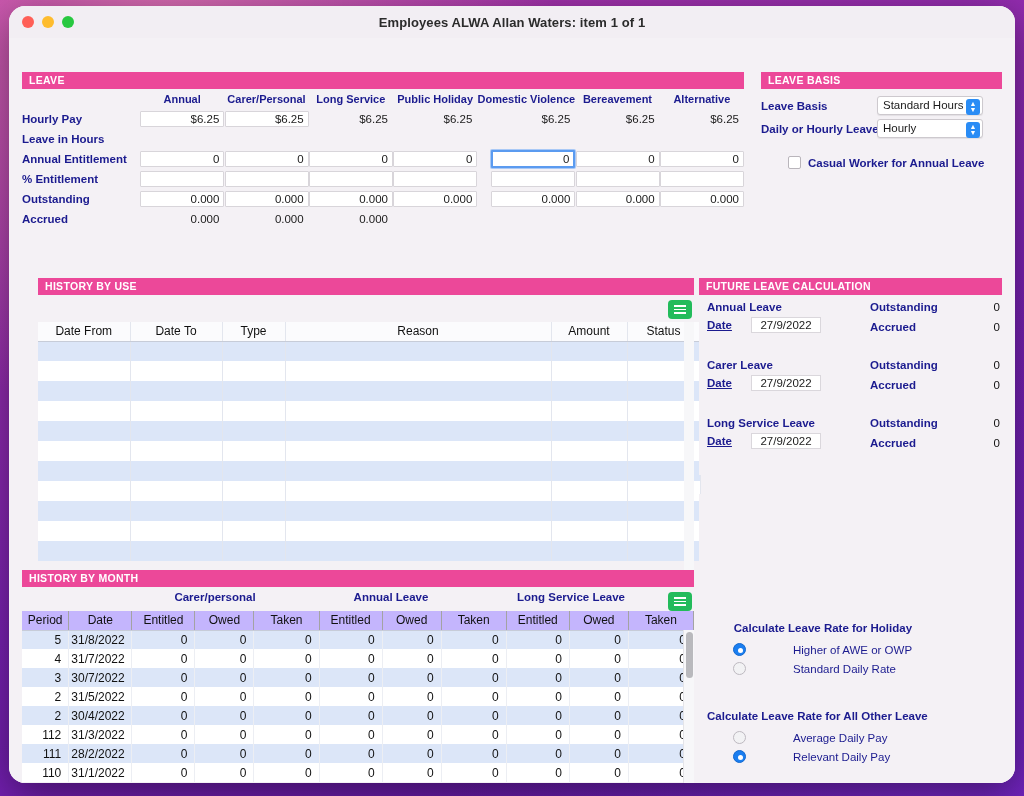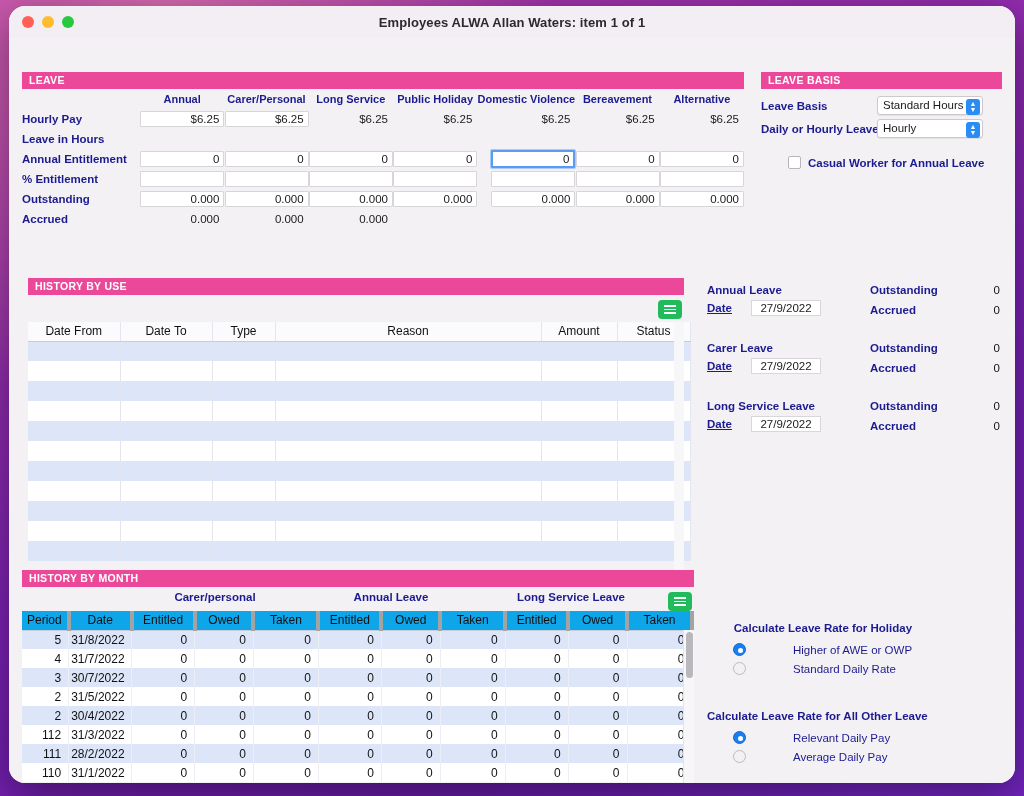--- a/index.html
+++ b/index.html
@@ -128,21 +128,21 @@
   }
   .chk-row { display: flex; align-items: center; margin-top: 16px; padding-left: 27px; }
   .chkbox {
     width: 13px; height: 13px; background: #fff;
     border: 1px solid #b9b5bb; border-radius: 2px;
     margin-right: 7px;
   }
   .chk-label { font-size: 11.5px; font-weight: bold; color: #1b1b8f; }
 
   
-  .hbu-wrap { position: absolute; left: 3px; top: 240px; width: 672px; padding-left: 16px; }
+  .hbu-wrap { position: absolute; left: 13px; top: 240px; width: 672px; padding-left: 16px; }
   .hbu-body { position: relative; height: 284px; background: #f4f1f5; }
   .green-btn {
     position: absolute; right: 2px; top: 5px;
     width: 24px; height: 19px;
     background: #22bb5b; border-radius: 4px;
     display: flex; flex-direction: column;
     align-items: center; justify-content: center; gap: 2px;
   }
   .green-btn span { display: block; width: 12px; height: 1.5px; background: #fff; }
   .tbl { width: 100%; border-collapse: collapse; table-layout: fixed; background: #fff; }
@@ -205,22 +205,22 @@
   .hbm-body { position: relative; background: #f4f1f5; height: 216px; }
   .hbm-grouphead { height: 24px; position: relative; }
   .grp {
     position: absolute; top: 4px;
     font-size: 11.5px; font-weight: bold; color: #1b1b8f;
     text-align: center;
   }
   .mtbl { width: 100%; border-collapse: collapse; table-layout: fixed; background: #fff; }
   .mtbl th {
     font-size: 12px; font-weight: normal; color: #111;
-    background: #0ea5e9; border-bottom: 1px solid #c7ccd8;
-    border-right: 4px solid #a3a3a3;
+    background: #c4b5fd; border-bottom: 1px solid #c7ccd8;
+    border-right: 1px solid #a3a3a3;
     height: 19px; text-align: center;
   }
   .mtbl td {
     height: 19px; font-size: 12px; color: #111;
     text-align: right; padding-right: 7px;
     border-right: 1px solid #eceef3;
   }
   .mtbl td.datecell { text-align: left; padding-left: 2px; padding-right: 0; }
   .mtbl tr.odd td { background: #dce6f8; }
   .mtbl tr.even td { background: #ffffff; }
@@ -545,20 +545,21 @@
                   <td>&nbsp;</td>
                 </tr>
               </tbody>
           </table>
         </div>
         <div class="hbu-scroll"></div>
       </div>
     </div>
 
     <div class="flc-wrap panel">
+      <div class="sec-head">FUTURE LEAVE CALCULATION</div>
       <div class="flc-body" id="flc-body">
           <div class="flc-block">
             <div class="flc-title">Annual Leave</div>
             <div class="flc-date-row">
               <div class="flc-date-lbl">Date</div>
               <div class="flc-date-val">27/9/2022</div>
             </div>
             <div class="flc-right">
               <div class="flc-kv">
                 <span class="flc-k">Outstanding</span>
@@ -619,26 +620,26 @@
               <div class="radio-row">
                 <div class="radio"></div>
                 <div class="radio-lbl">Standard Daily Rate</div>
               </div>
             </div>
         </div>
         <div class="radio-group" style="top:216px;">
           <div class="rg-title">Calculate Leave Rate for All Other Leave</div>
           <div id="other-options">
               <div class="radio-row">
+                <div class="radio"></div>
+                <div class="radio-lbl">Average Daily Pay</div>
+              </div>
+              <div class="radio-row">
                 <div class="radio on"></div>
                 <div class="radio-lbl">Relevant Daily Pay</div>
-              </div>
-              <div class="radio-row">
-                <div class="radio"></div>
-                <div class="radio-lbl">Average Daily Pay</div>
               </div>
             </div>
         </div>
       </div>
     </div>
 
     <div class="hbm-wrap panel">
       <div class="sec-head">HISTORY BY MONTH</div>
       <div class="hbm-body">
         <div class="green-btn">

